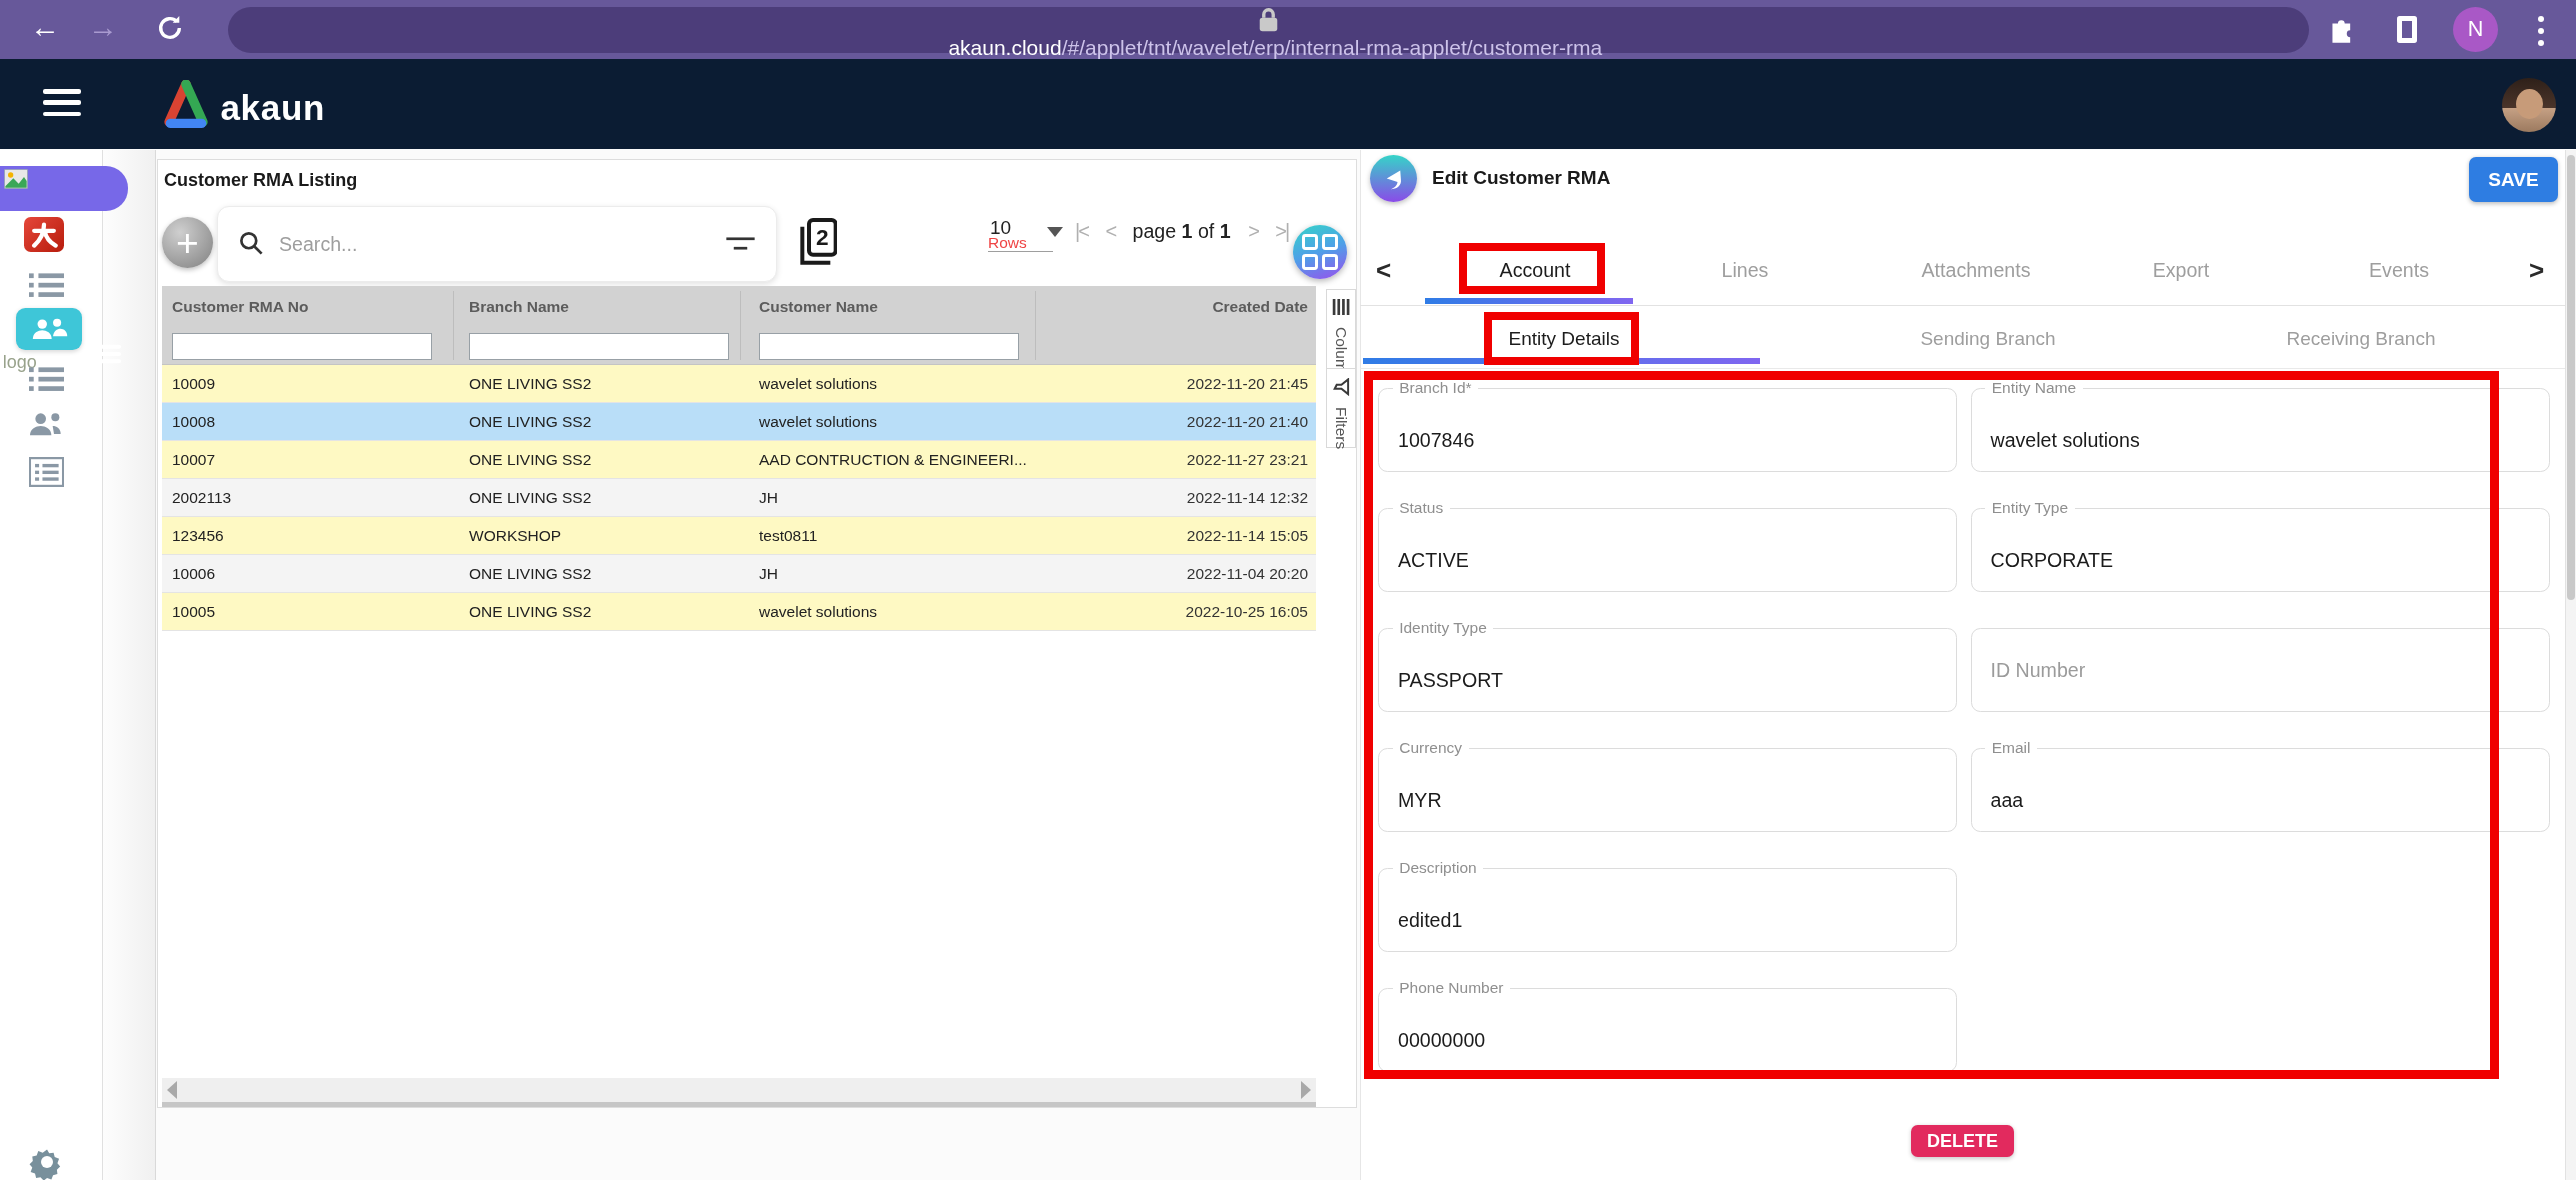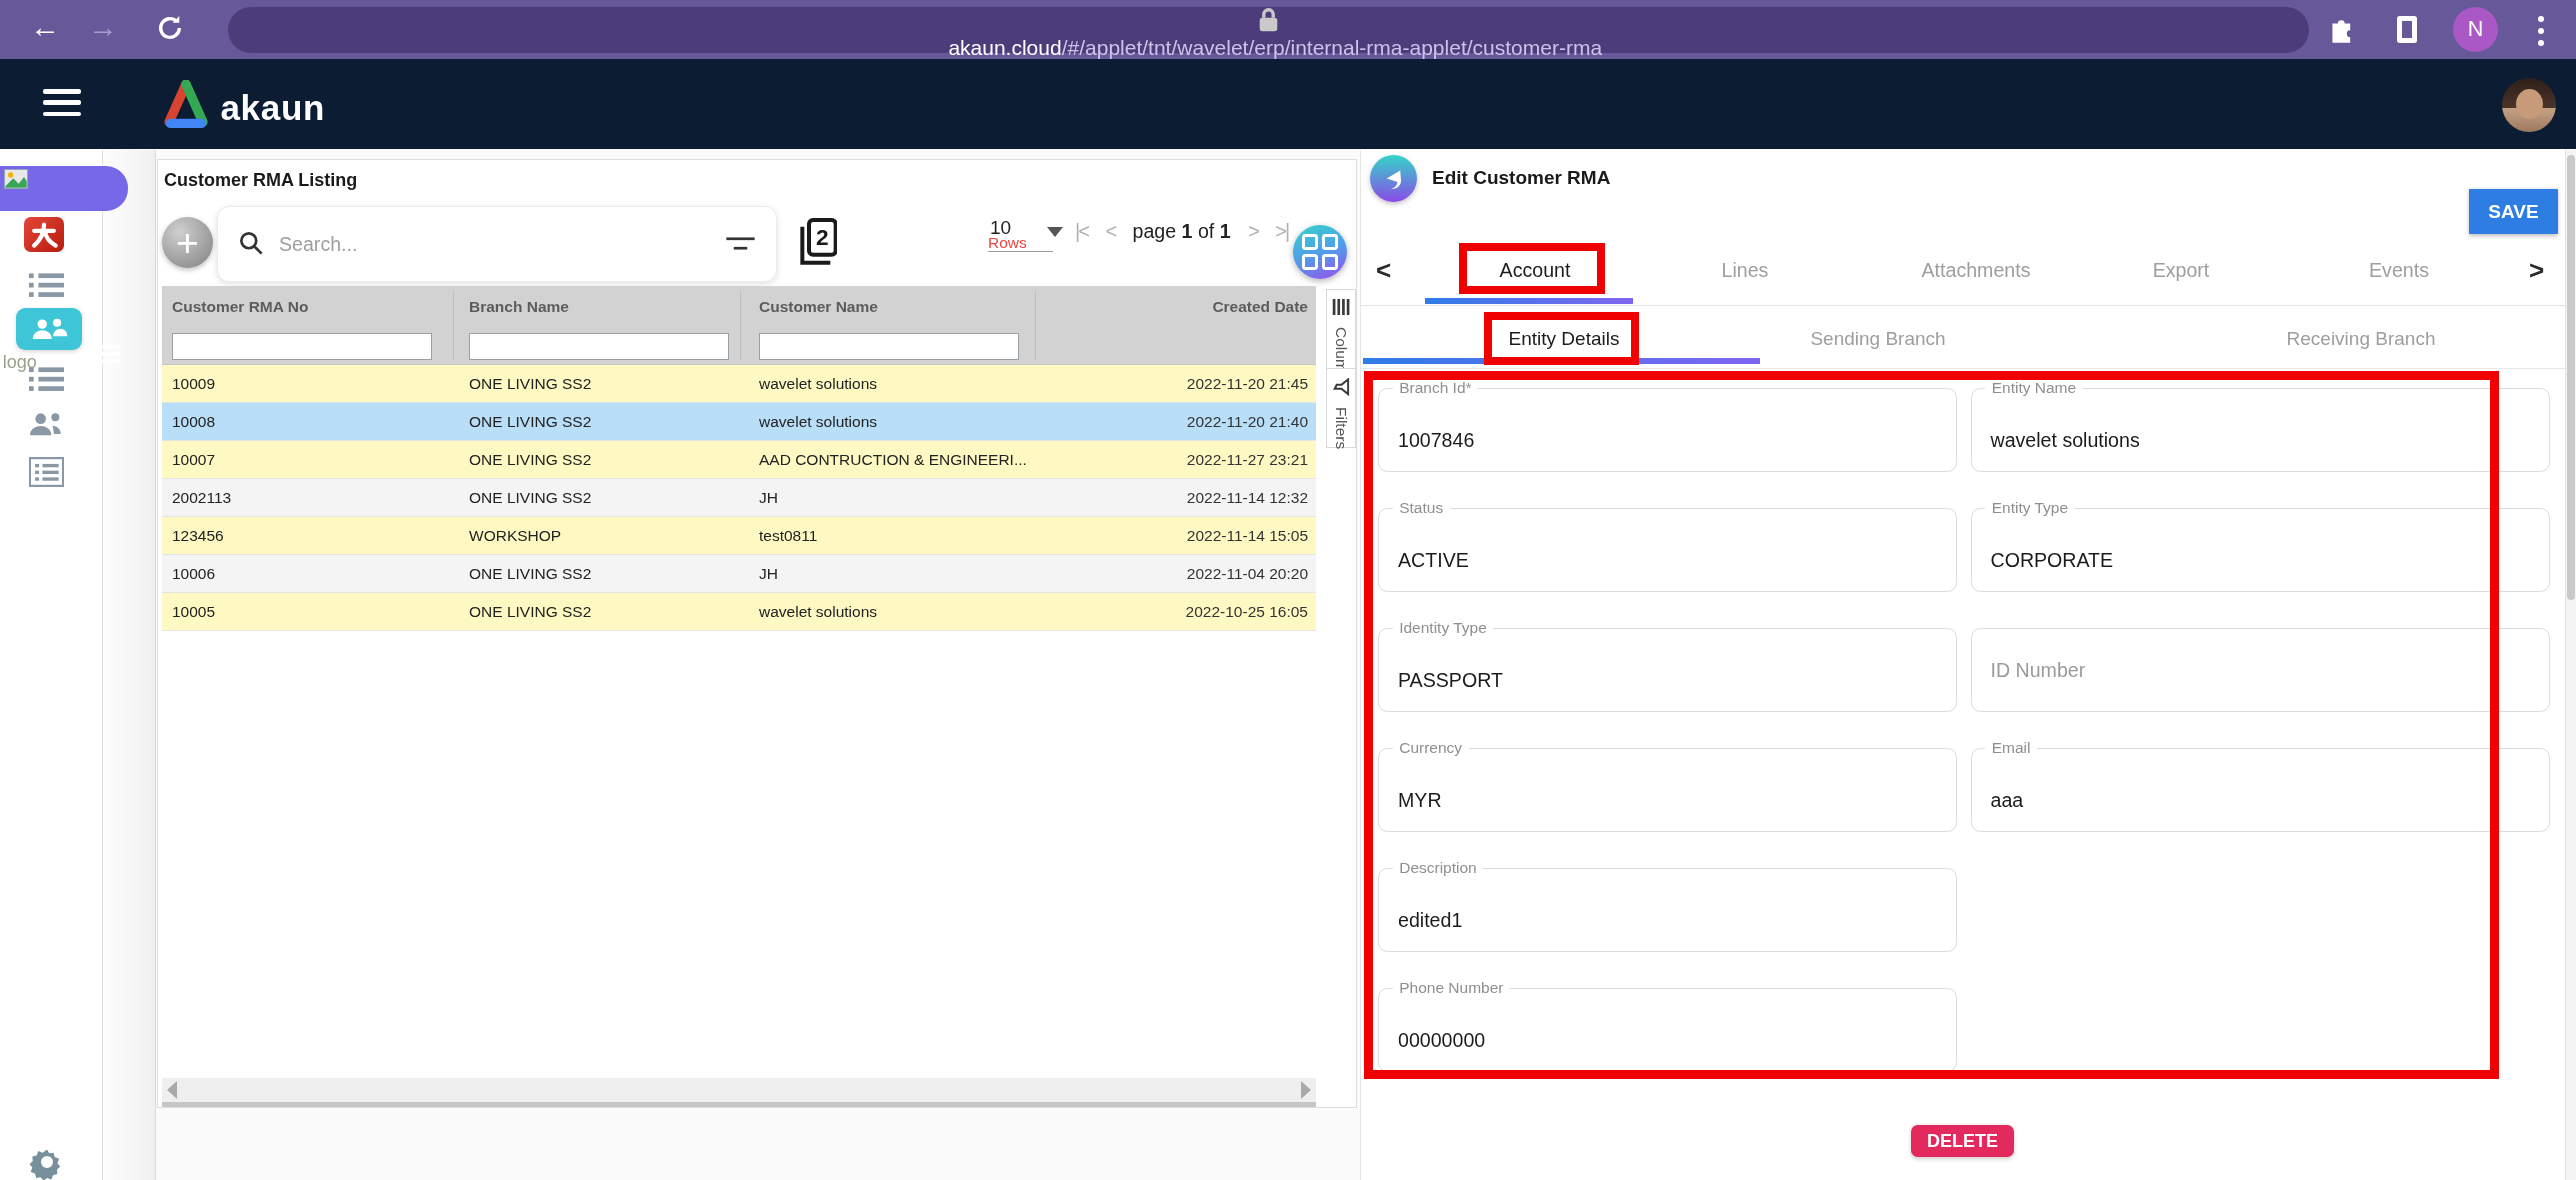--- a/index.html
+++ b/index.html
@@ -96,23 +96,23 @@
          border-right:10.8px solid #a9a9a9;}
   .tri-r{width:0;height:0;border-top:9.4px solid transparent;border-bottom:9.4px solid transparent;
          border-left:10.8px solid #a9a9a9;}
 
   
   #detail-panel{left:1360px;top:150px;width:1216px;height:1030px;background:#fff;border-left:0.7px solid #e6e6e6;}
   #back-button{left:1370px;top:155px;width:47px;height:47px;border-radius:50%;
                background:linear-gradient(180deg,#35d4c8,#8a4be8);box-shadow:0 2px 5.4px rgba(0,0,0,.25);
                display:flex;align-items:center;justify-content:center;}
   #detail-title{left:1432px;top:167px;font-size:19px;font-weight:bold;color:#1a1a1a;}
-  #save-button{left:2469px;top:157px;width:89px;height:45px;background:#2e7de2;border-radius:1px;border:none;
+  #save-button{left:2469px;top:157px;width:89px;height:45px;background:#2e7de2;border-radius:7px;border:none;
                color:#fff;font-size:19px;font-weight:bold;cursor:pointer;font-family:"Liberation Sans",sans-serif;
-               box-shadow:0 1.3px 4px rgba(0,0,0,.25);margin-top:32px;}
+               box-shadow:0 1.3px 4px rgba(0,0,0,.25);}
   .tab-chevron{font-size:26px;color:#2b2b2b;font-weight:bold;cursor:pointer;}
   .tab{position:absolute;transform:translateX(-50%);font-size:19.6px;color:#9e9e9e;cursor:pointer;white-space:nowrap;}
   .tab.active{color:#1c1c1c;}
   .subtab{position:absolute;transform:translateX(-50%);font-size:19px;color:#9e9e9e;cursor:pointer;white-space:nowrap;}
   .subtab.active{color:#1c1c1c;}
   #tabs-divider{left:1360px;top:305px;width:1216px;height:1.3px;background:#e2e2e2;}
   #tab-underline{left:1425px;top:298px;width:208px;height:6px;
                  background:linear-gradient(90deg,#2f7ce6,#8066f0);}
   #subtab-underline{left:1363px;top:358px;width:397px;height:6px;
                  background:linear-gradient(90deg,#2f7ce6,#8066f0);}
@@ -450,21 +450,21 @@
   <span class="abs tab active" style="left:1535px;top:259px;">Account</span>
   <span class="abs tab" style="left:1745px;top:259px;">Lines</span>
   <span class="abs tab" style="left:1976px;top:259px;">Attachments</span>
   <span class="abs tab" style="left:2181px;top:259px;">Export</span>
   <span class="abs tab" style="left:2399px;top:259px;">Events</span>
   <span class="abs tab-chevron" style="left:2529px;top:255px;">&gt;</span>
   <div class="abs" id="tab-underline"></div>
   <div class="abs" id="tabs-divider"></div>
 
   <span class="abs subtab active" style="left:1564px;top:328px;">Entity Details</span>
-  <span class="abs subtab" style="left:1878px;top:328px;text-align:right;">Sending Branch</span>
+  <span class="abs subtab" style="left:1988px;top:328px;text-align:right;">Sending Branch</span>
   <span class="abs subtab" style="left:2361px;top:328px;">Receiving Branch</span>
   <div class="abs" id="subtab-underline"></div>
   <div class="abs" id="subtabs-divider"></div>
 
   <div class="abs" id="form-grid">
     <div class="field">
       <span class="flabel">Branch Id*</span>
       <span class="fvalue">1007846</span>
     </div>
     <div class="field">

